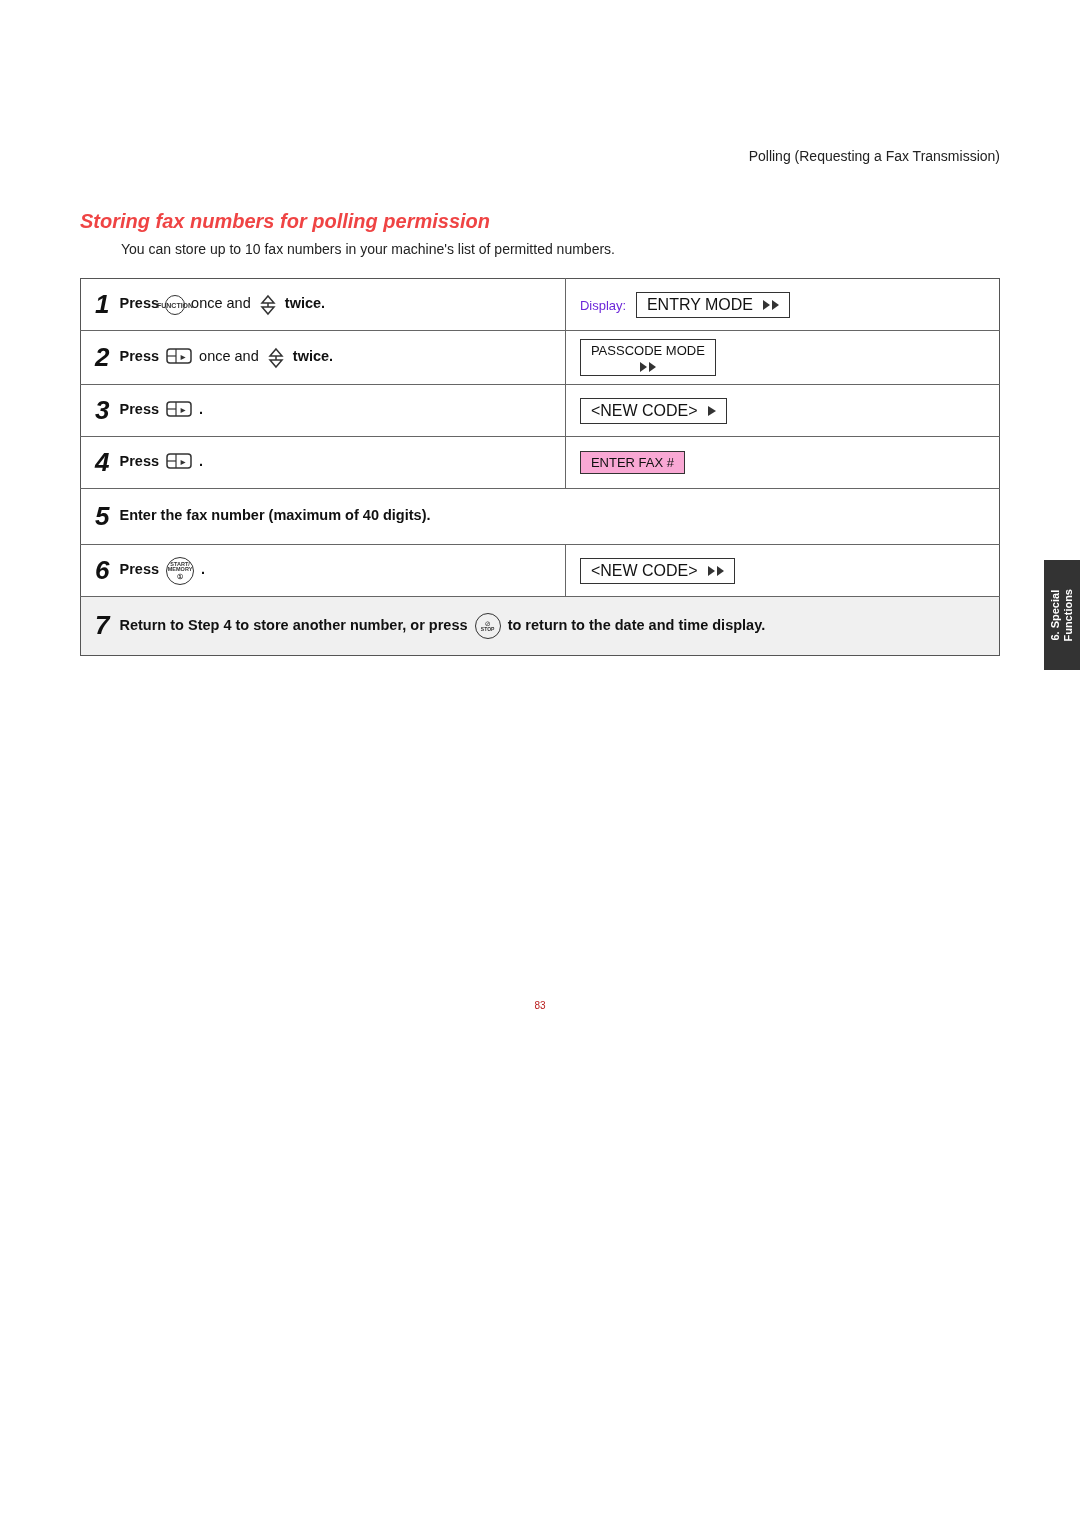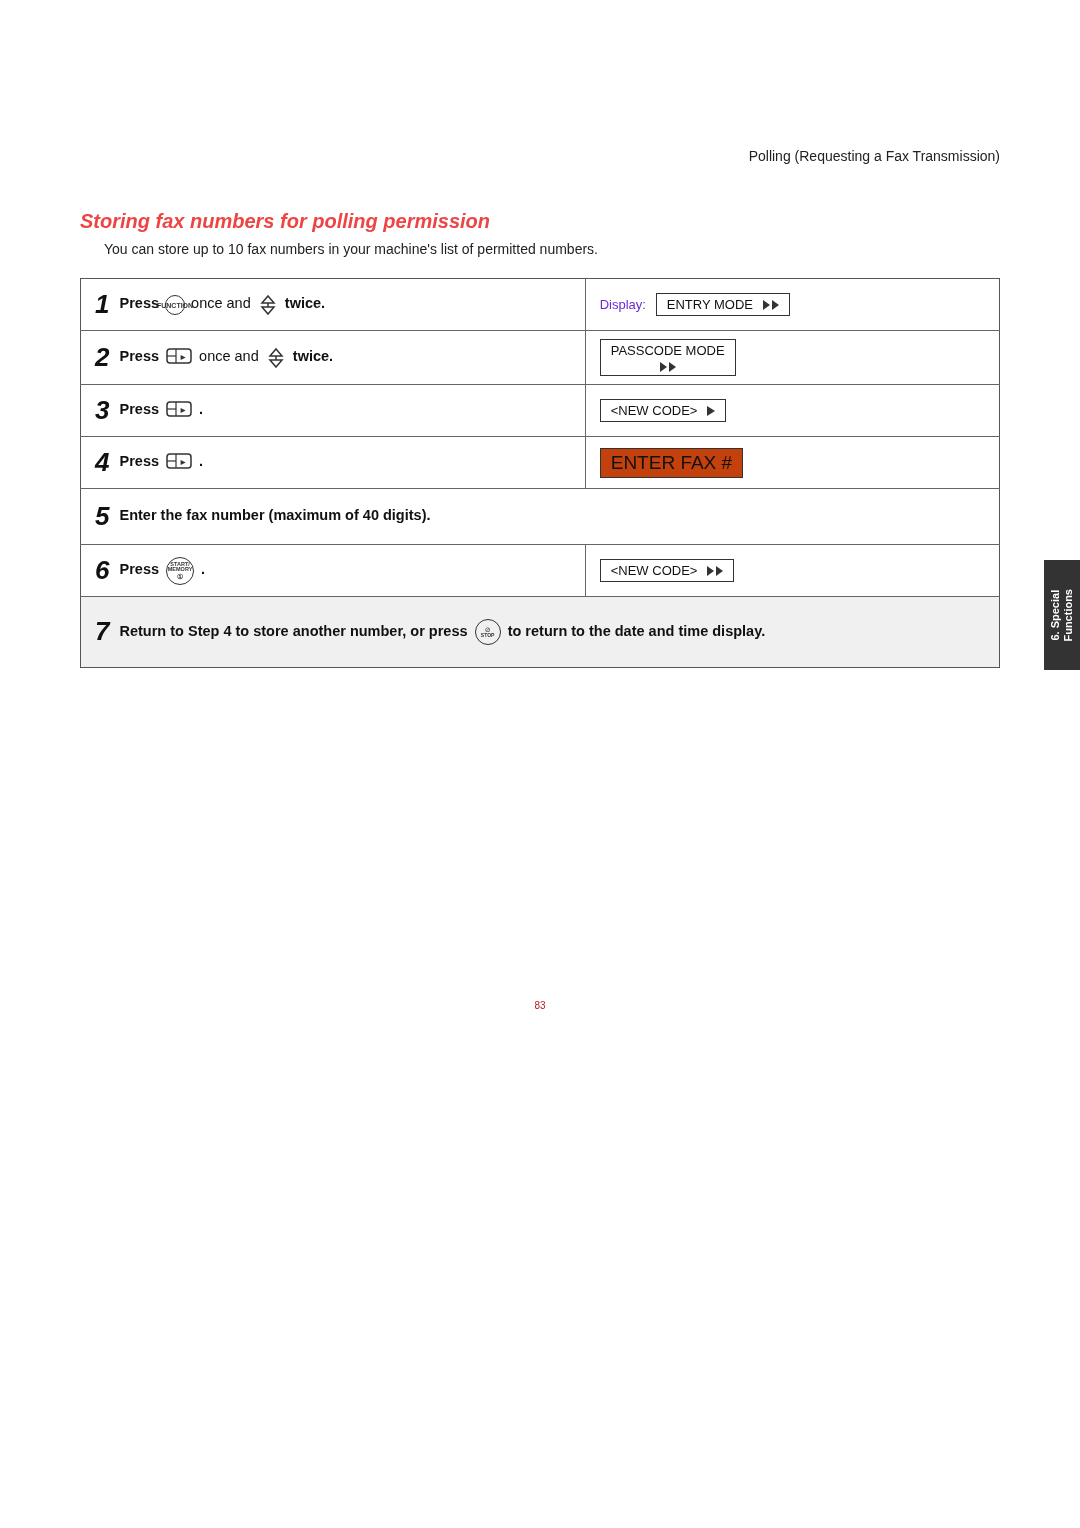--- a/index.html
+++ b/index.html
@@ -67,21 +67,21 @@
       font-weight: bold;
       font-style: italic;
       margin-bottom: 6px;
       color: #ef4444;
     }
 
     .intro-text {
       font-size: 14px;
       color: #222;
       margin-bottom: 18px;
-      margin-left: 24px;
+      margin-left: 41px;
       line-height: 1.5;
     }
 
     
     .steps-table {
       width: 100%;
       border-collapse: collapse;
       border: 1.5px solid #555;
     }
 
@@ -123,32 +123,32 @@
       font-size: 13px;
       color: #6d28d9;
       margin-right: 6px;
     }
 
     .display-box {
       display: inline-flex;
       align-items: center;
       border: 1.5px solid #333;
       padding: 3px 10px;
-      font-size: 13px;
+      font-size: 16px;
       background: #fff;
       gap: 10px;
     }
 
     .display-box-noarrow {
       display: inline-flex;
       align-items: center;
       border: 1.5px solid #333;
       padding: 3px 10px;
-      font-size: 19px;
-      background: #c2410c;
+      font-size: 13px;
+      background: #f9a8d4;
     }
 
     
     .icon-circle {
       display: inline-block;
       width: 18px;
       height: 18px;
       border: 1.5px solid #333;
       border-radius: 50%;
       vertical-align: middle;
@@ -406,21 +406,21 @@
             <span>&lt;NEW CODE&gt;</span>
             <span style="display:inline-flex;align-items:center;gap:1px;">
               <span style="width:0;height:0;border-top:5px solid transparent;border-bottom:5px solid transparent;border-left:7px solid #333;display:inline-block;"></span>
               <span style="width:0;height:0;border-top:5px solid transparent;border-bottom:5px solid transparent;border-left:7px solid #333;display:inline-block;margin-left:1px;"></span>
             </span>
           </span>
         </td>
       </tr>
 
       <tr class="step-row-gray">
-        <td class="step-cell" colspan="2" style="padding: 14px 14px; line-height: 1.6;">
+        <td class="step-cell" colspan="2" style="padding: 8px 14px; line-height: 1.6;">
           <span class="step-num">7</span>
           <b>Return to Step 4 to store another number, or press</b>
           
           <span class="stop-btn" style="display:inline-flex;flex-direction:column;align-items:center;justify-content:center;width:26px;height:26px;border:1.5px solid #333;border-radius:50%;font-size:6px;margin:0 3px;vertical-align:middle;">
             <span style="font-size:7px;line-height:1;">⊘</span>
             <span style="font-size:5px;font-weight:bold;line-height:1;">STOP</span>
           </span>
           <b> to return to the date and time display.</b>
         </td>
       </tr>

